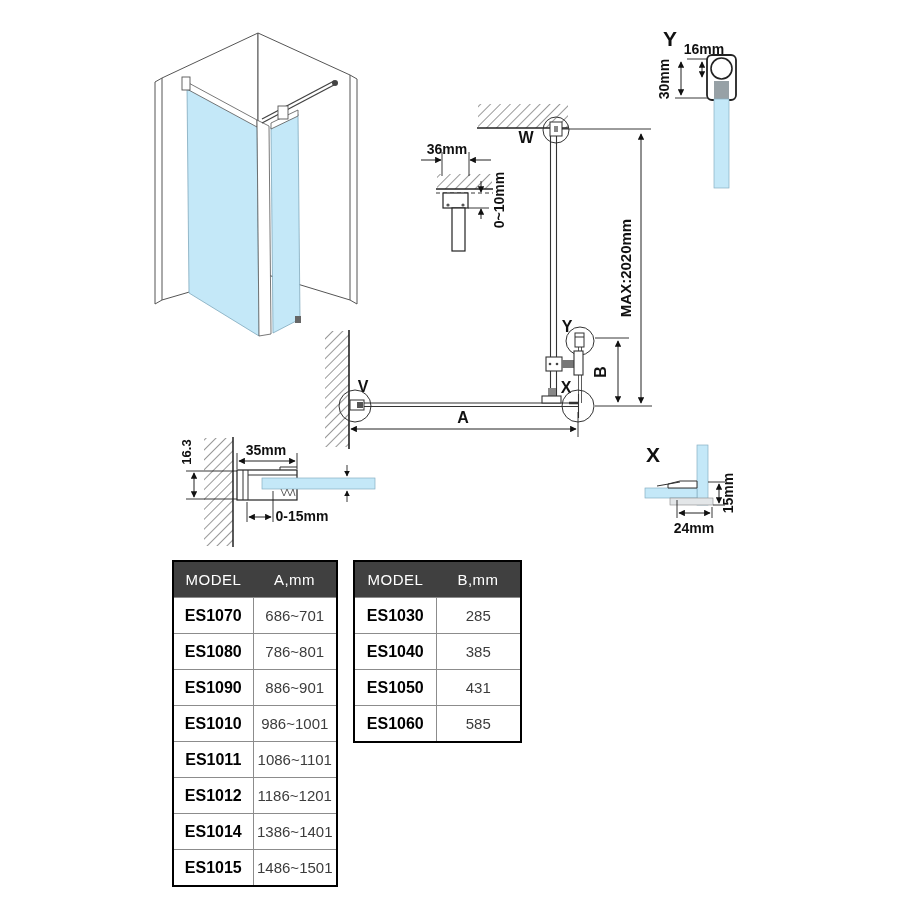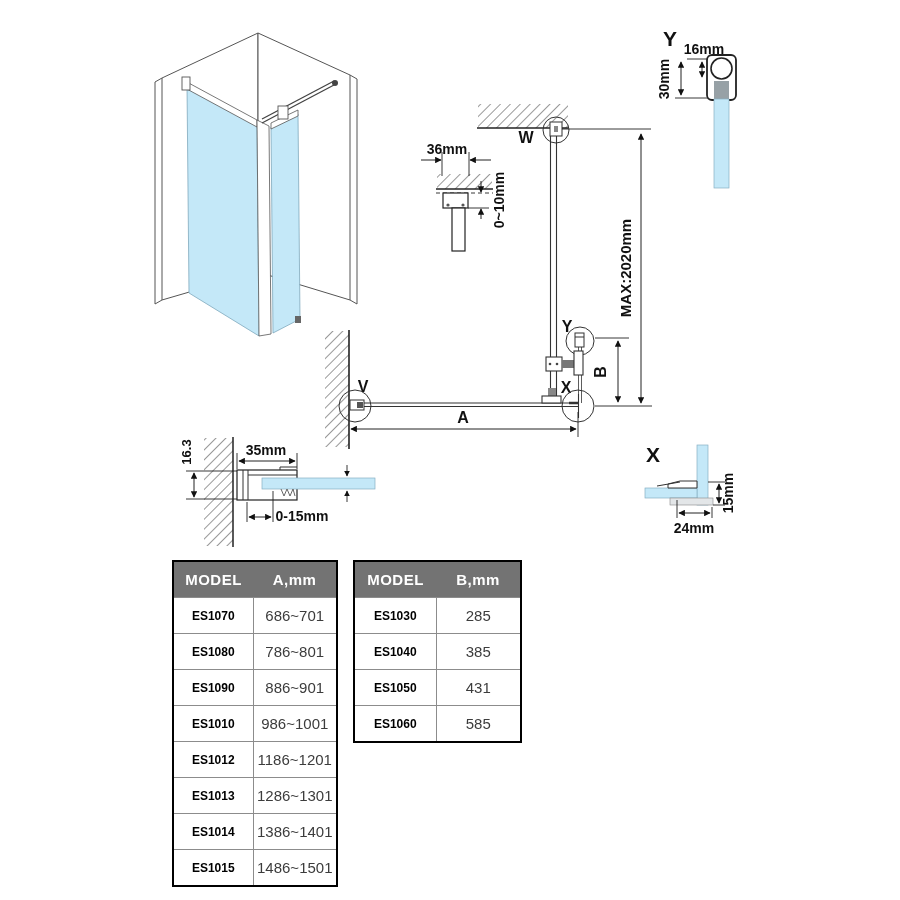--- a/index.html
+++ b/index.html
@@ -5,26 +5,26 @@
   html,body{margin:0;padding:0;background:#fff;}
   #canvas{position:relative;width:900px;height:900px;background:#fff;overflow:hidden;
           font-family:"Liberation Sans",sans-serif;}
   svg text{font-family:"Liberation Sans",sans-serif;fill:#111;}
   .dimtxt{font-weight:bold;font-size:14px;}
   .dimtxt13{font-weight:bold;font-size:13px;}
   .marker{font-weight:bold;font-size:16px;}
   .bigmark{font-weight:bold;font-size:21px;}
   .tbl{position:absolute;border-collapse:collapse;table-layout:fixed;background:#fff;
        border:2px solid #000;}
-  .tbl th{background:#737373;color:#fff;font-weight:bold;font-size:15px;height:33px;
+  .tbl th{background:#404040;color:#fff;font-weight:normal;font-size:15px;height:33px;
           letter-spacing:.5px;border:0;}
   .tbl td{height:33px;text-align:center;vertical-align:middle;border-top:1.5px solid #8c8c8c;
           background:#fff;}
   .tbl td+td{border-left:1.5px solid #8c8c8c;margin-left:36px;}
-  .model-cell{font-weight:bold;font-size:12px;color:#000;margin-top:48px;}
+  .model-cell{font-weight:bold;font-size:16px;color:#000;margin-top:48px;}
   .val-cell{font-size:15px;color:#3c3c3c;}
 </style>
 </head>
 <body>
 
 <div id="canvas">
 
 <svg width="900" height="560" viewBox="0 0 900 560">
   <defs>
     <marker id="arr" viewBox="0 0 10 10" refX="9" refY="5" markerWidth="7" markerHeight="6.5" orient="auto-start-reverse">
@@ -200,26 +200,26 @@
         </tr>
   <tr>
           <td class="model-cell">ES1090</td>
           <td class="val-cell">886~901</td>
         </tr>
   <tr>
           <td class="model-cell">ES1010</td>
           <td class="val-cell">986~1001</td>
         </tr>
   <tr>
+          <td class="model-cell">ES1011</td>
+          <td class="val-cell">1086~1101</td>
+        </tr>
+  <tr>
           <td class="model-cell">ES1012</td>
           <td class="val-cell">1186~1201</td>
-        </tr>
-  <tr>
-          <td class="model-cell">ES1013</td>
-          <td class="val-cell">1286~1301</td>
         </tr>
   <tr>
           <td class="model-cell">ES1014</td>
           <td class="val-cell">1386~1401</td>
         </tr>
   <tr>
           <td class="model-cell">ES1015</td>
           <td class="val-cell">1486~1501</td>
         </tr>
 </tbody>

